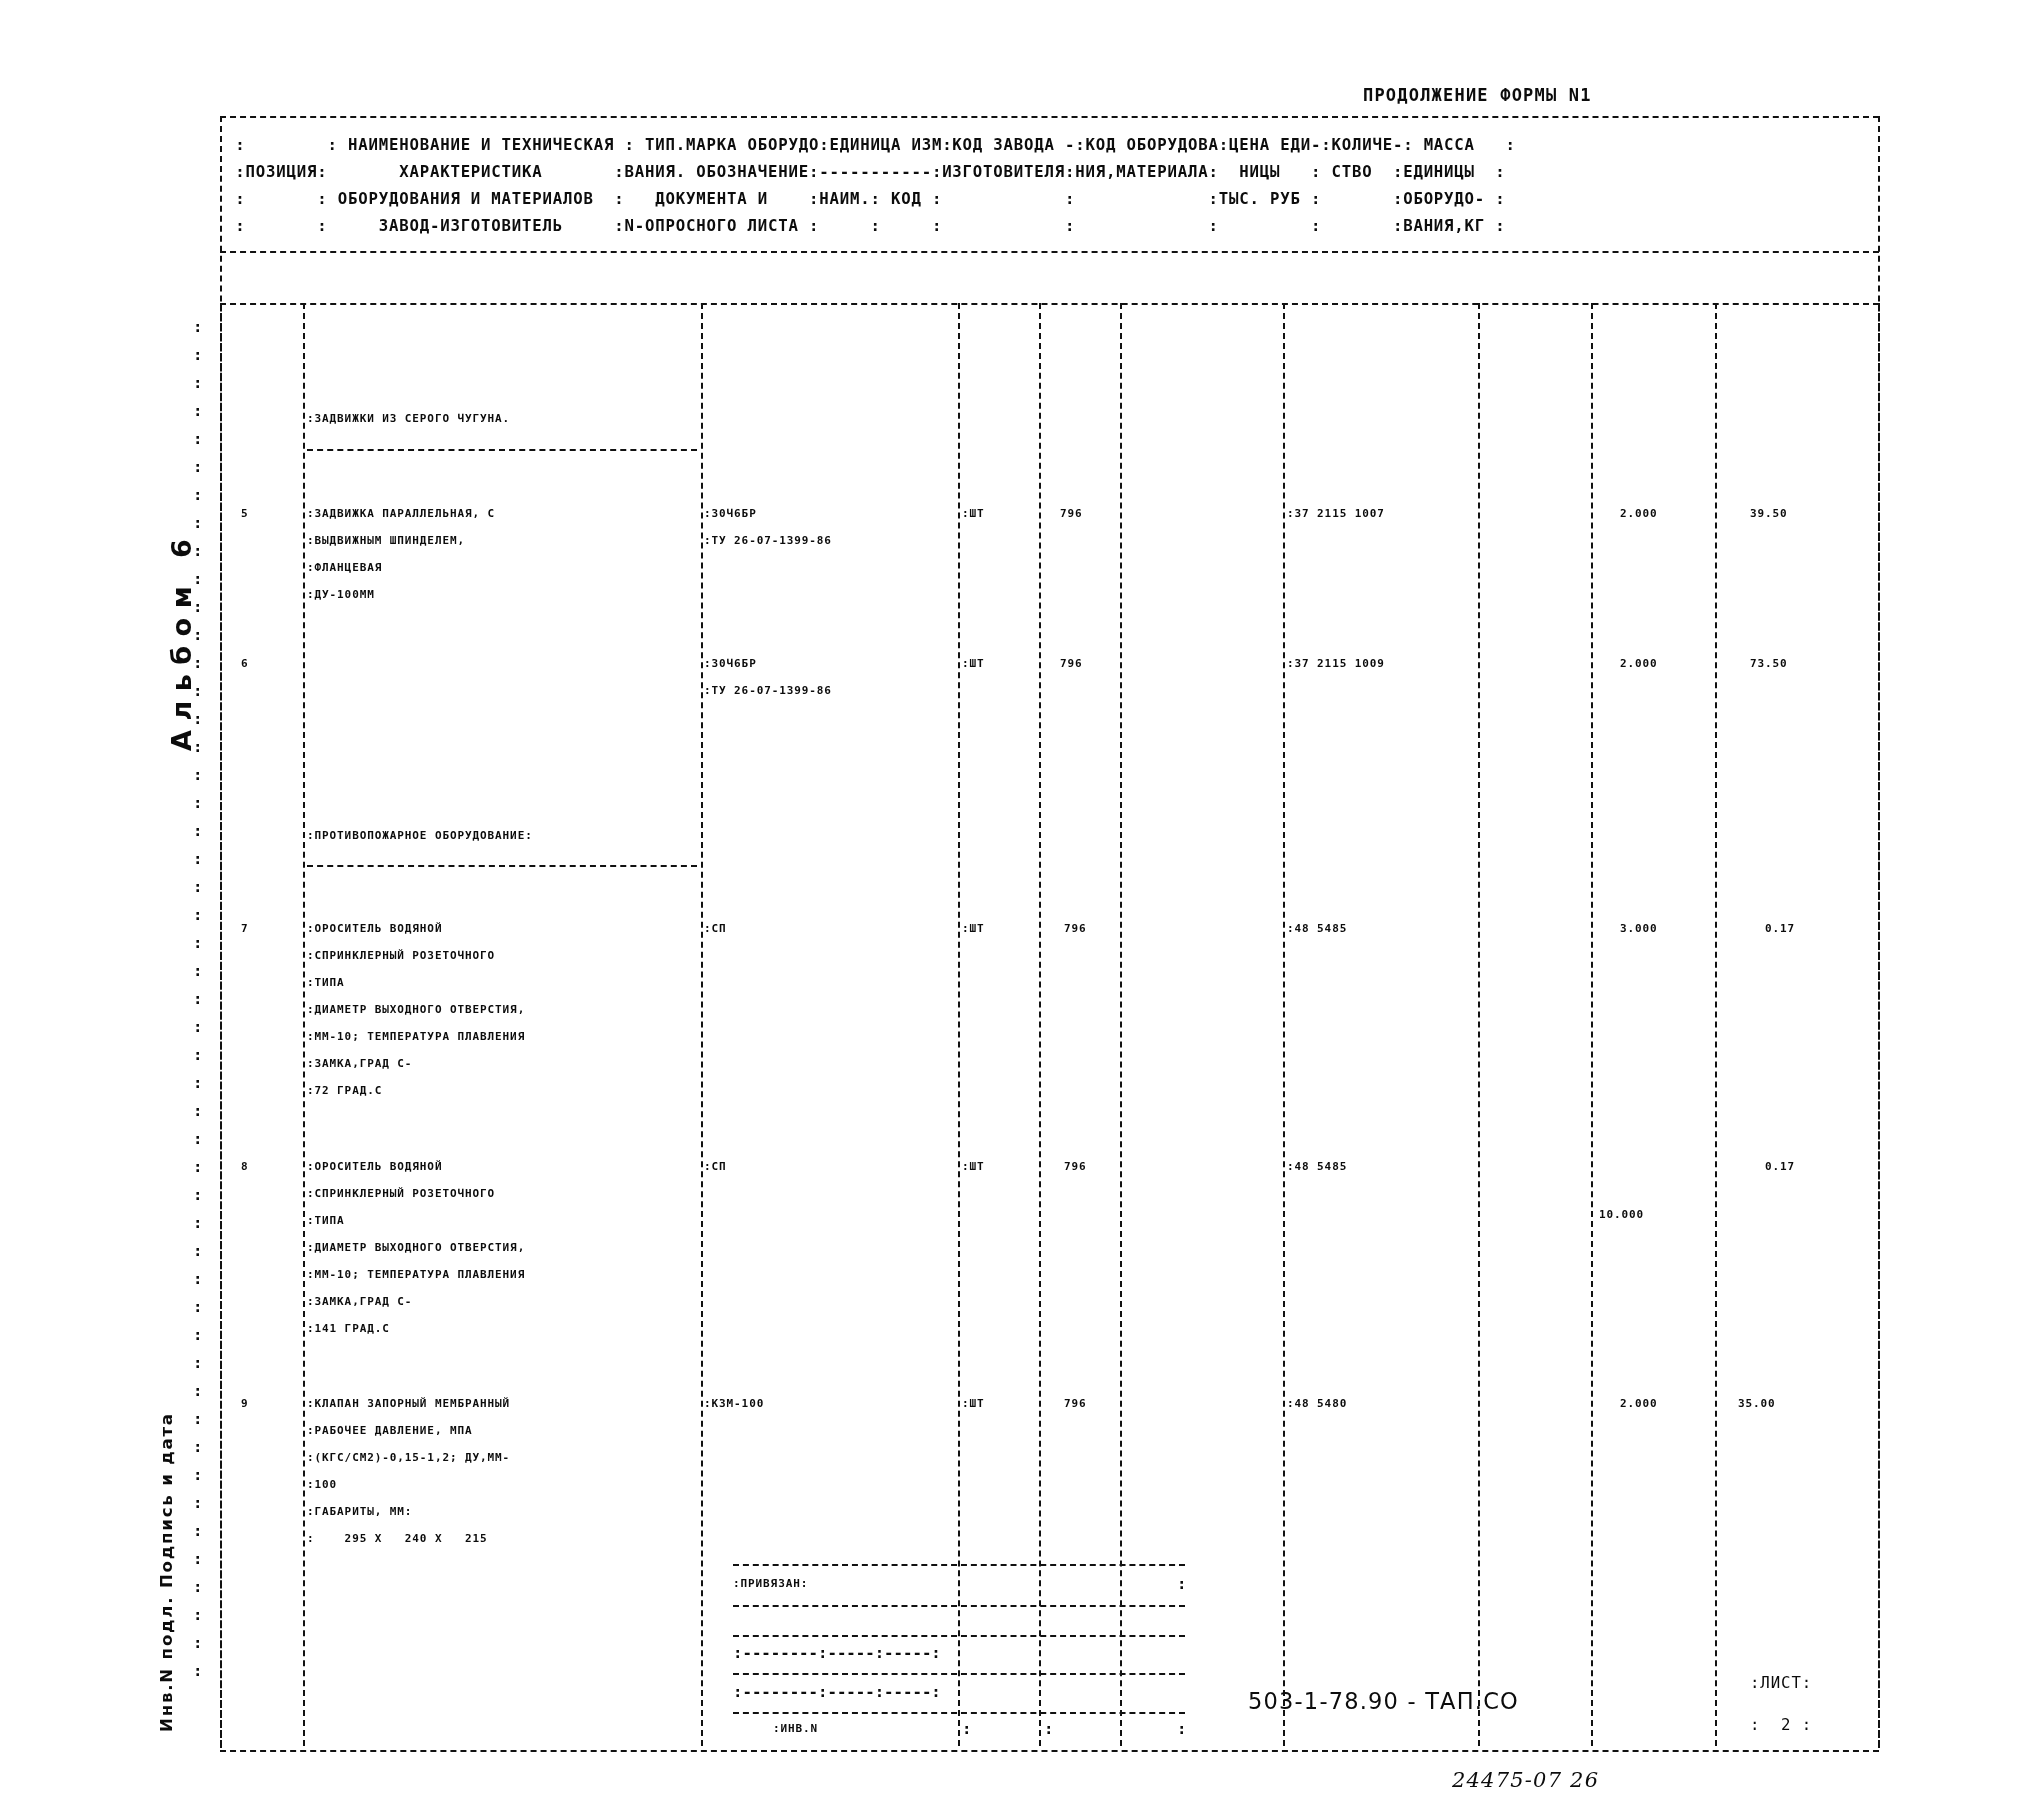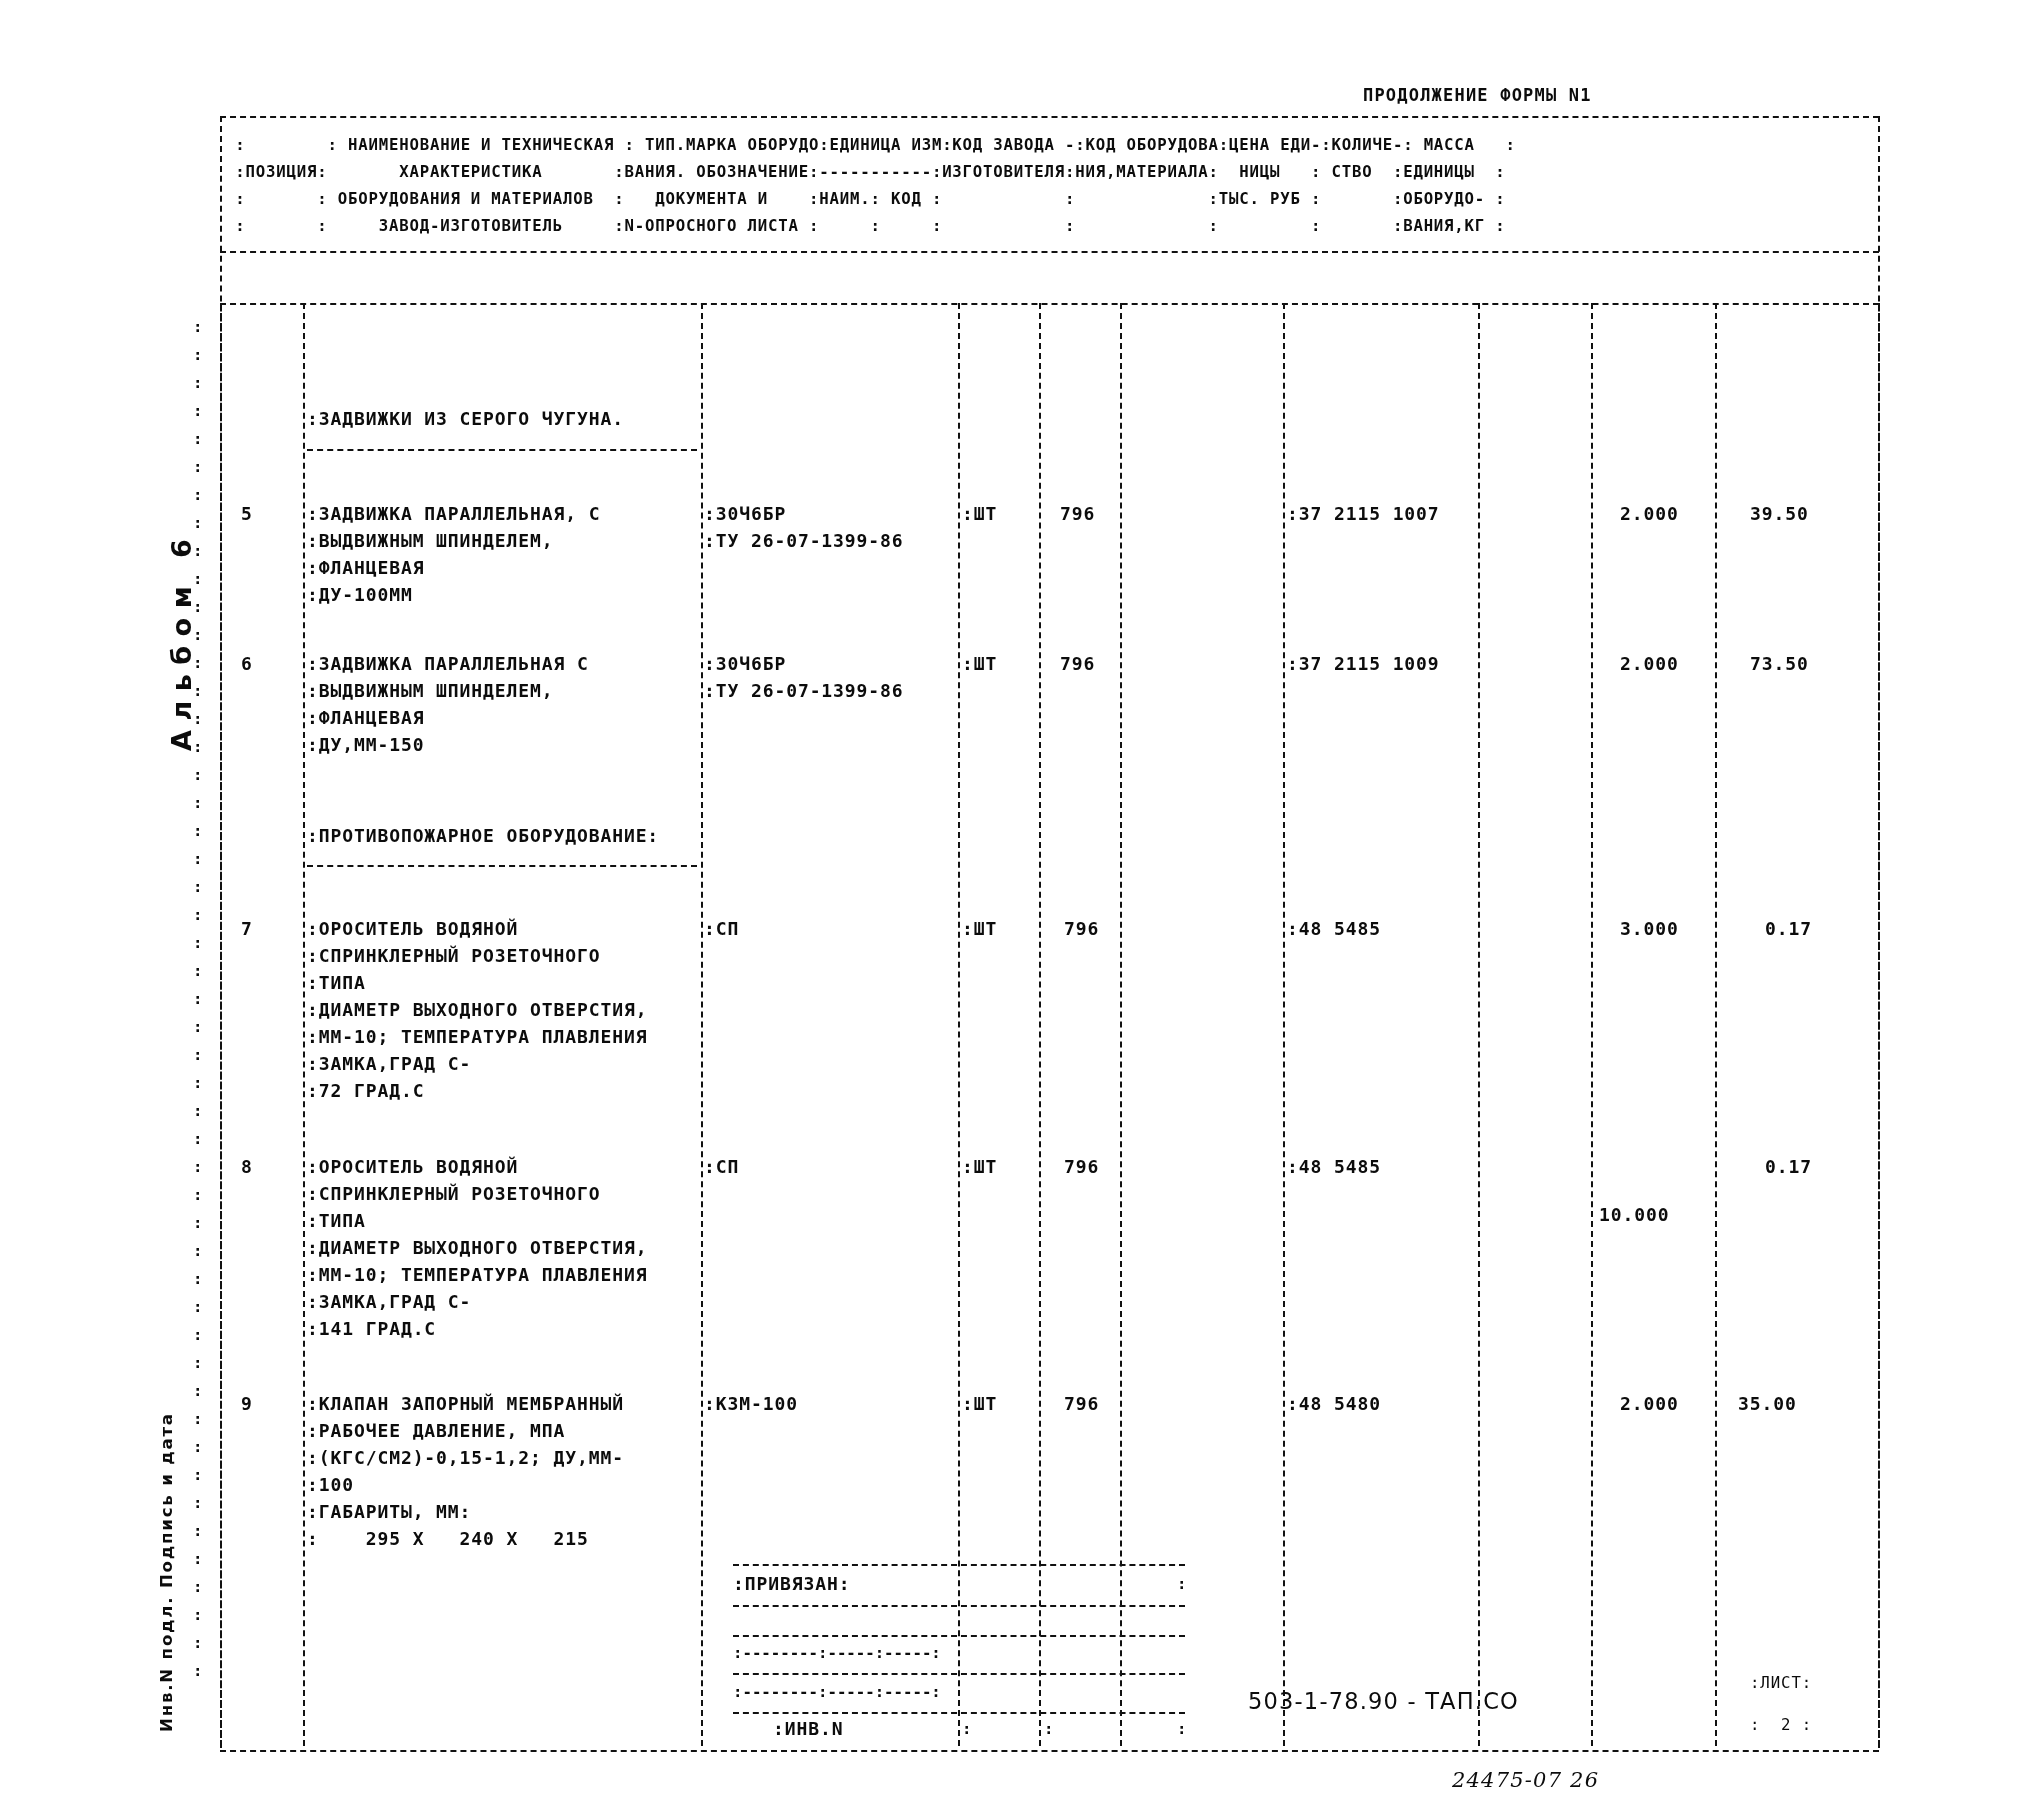--- a/index.html
+++ b/index.html
@@ -91,21 +91,21 @@
     font-weight: bold;
   }
   
   .vsep {
     position: absolute;
     width: 0;
     border-left: 2.4px dashed #111;
   }
   .body-text {
     position: absolute;
-    font-size: 18px;
+    font-size: 11px;
     line-height: 27px;
     letter-spacing: 0.9px;
     white-space: pre;
     font-weight: bold;
   }
   .colon-col {
     position: absolute;
     font-size: 15.7px;
     line-height: 27px;
     white-space: pre;
@@ -204,24 +204,20 @@
 <span>:ДУ-100ММ</span></div>
   <div class="body-text" style="left:704px; top:500px;"><span>:30Ч6БР</span>
 <span>:ТУ 26-07-1399-86</span></div>
   <div class="body-text" style="left:962px; top:500px;">:ШТ</div>
   <div class="body-text" style="left:1060px; top:500px;">796</div>
   <div class="body-text" style="left:1287px; top:500px;">:37 2115 1007</div>
   <div class="body-text" style="left:1620px; top:500px;">2.000</div>
   <div class="body-text" style="left:1750px; top:500px;">39.50</div>
 
   <div class="body-text" style="left:241px; top:650px;">6</div>
-  <div class="body-text" style="left:307px; top:650px;"><span>:ЗАДВИЖКА ПАРАЛЛЕЛЬНАЯ С</span>
-<span>:ВЫДВИЖНЫМ ШПИНДЕЛЕМ,</span>
-<span>:ФЛАНЦЕВАЯ</span>
-<span>:ДУ,ММ-150</span></div>
   <div class="body-text" style="left:704px; top:650px;"><span>:30Ч6БР</span>
 <span>:ТУ 26-07-1399-86</span></div>
   <div class="body-text" style="left:962px; top:650px;">:ШТ</div>
   <div class="body-text" style="left:1060px; top:650px;">796</div>
   <div class="body-text" style="left:1287px; top:650px;">:37 2115 1009</div>
   <div class="body-text" style="left:1620px; top:650px;">2.000</div>
   <div class="body-text" style="left:1750px; top:650px;">73.50</div>
 
   <div class="body-text" style="left:307px; top:822px;">:ПРОТИВОПОЖАРНОЕ ОБОРУДОВАНИЕ:</div>
   <div class="dash-seg" style="left:307px; top:865px; width:390px;"></div>

